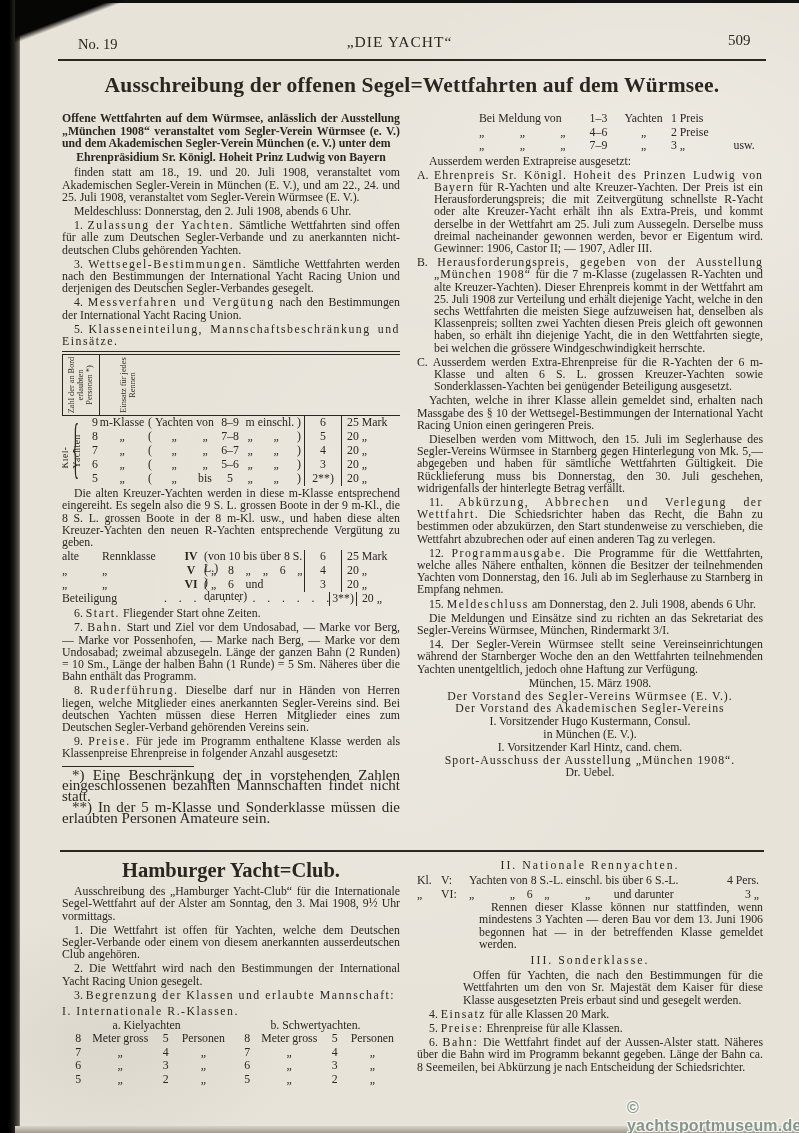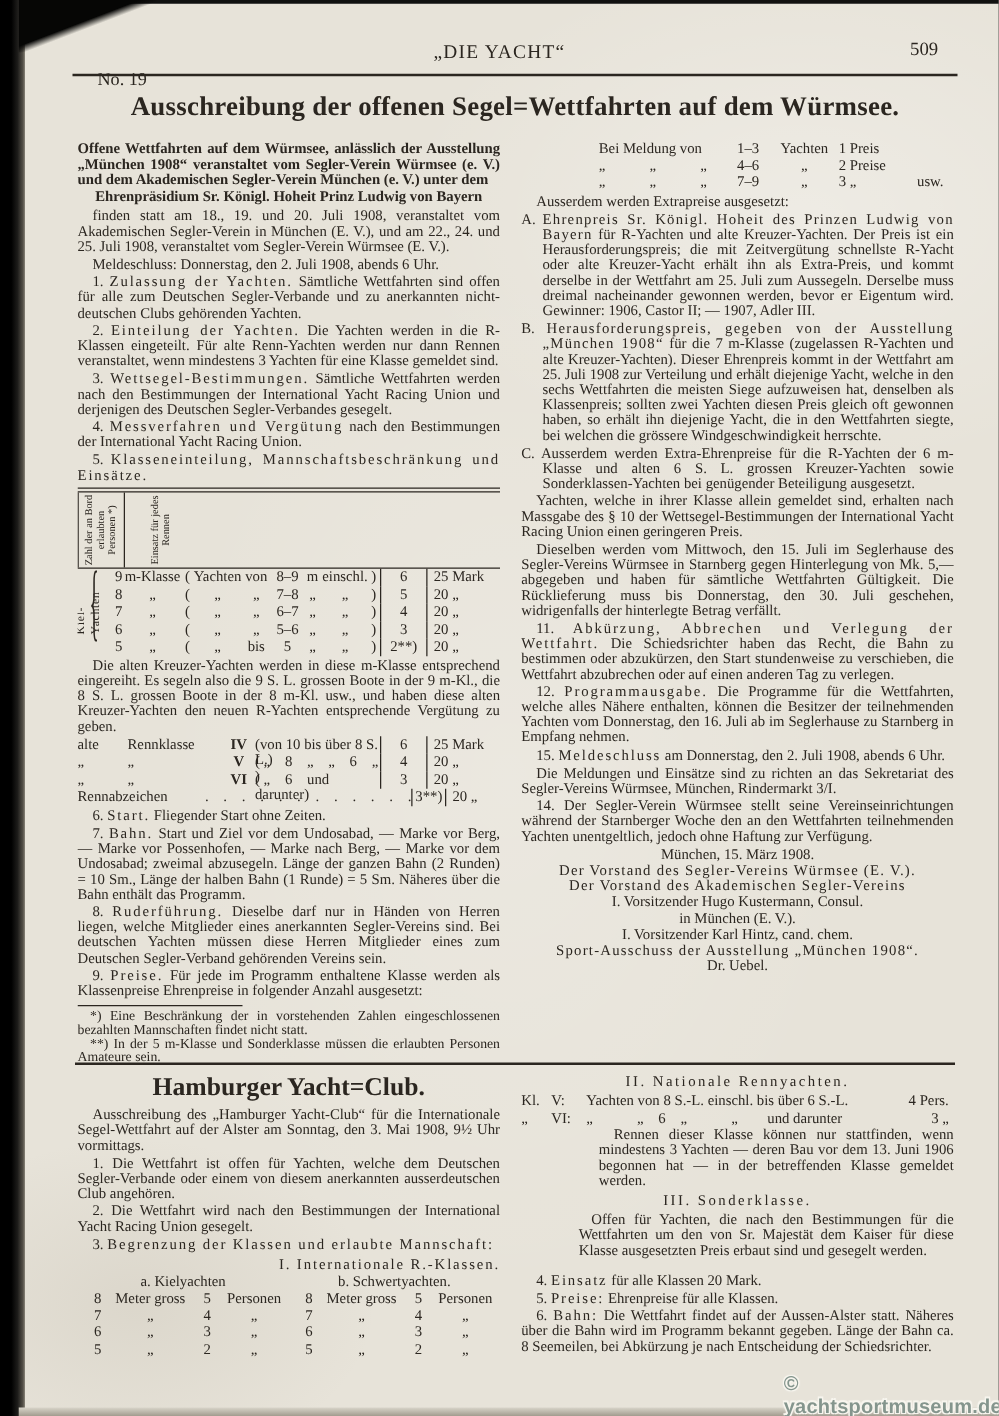--- a/index.html
+++ b/index.html
@@ -25,21 +25,21 @@
   .corner-tl {
     position:absolute; left:15px; top:0; width:110px; height:42px;
     background:linear-gradient(to bottom right,#060605 44%, rgba(6,6,5,0) 52%);
   }
   .edge-bottom {
     position:absolute; left:15px; top:1126px; width:784px; height:7px;
     background:linear-gradient(#d8d4c9, #a09a8d);
   }
 
   
-  .hno  { position:absolute; left:78px;  top:36px; font-size:14.5px;margin-top:20px; }
+  .hno  { position:absolute; left:78px;  top:36px; font-size:14.5px; }
   .hj   { position:absolute; left:0; width:799px; top:33px; text-align:center; font-size:15.5px; letter-spacing:1px; }
   .hpg  { position:absolute; left:728px; top:32px; font-size:15px; }
   .hrule{ position:absolute; left:58px; top:59px; width:708px; height:2px; background:#2b2620; }
   .maintitle {
     position:absolute; left:60px; top:73px; width:704px; text-align:center;
     font-size:21.5px; font-weight:bold; letter-spacing:0.2px;
   }
 
   
   .colL  { position:absolute; left:62px;  top:112px; width:338px; height:740px; overflow:hidden; }
@@ -92,47 +92,47 @@
   
   .t2 { margin:2px 0 1px; }
   .t2r { display:flex; height:14px; }
   .d0{width:40px;} .d1{width:76px;} .d2{width:26px; text-align:center;font-weight:bold;} .d3{flex:1;}
   .t2z { width:37px; border-left:1px solid #2b2620; text-align:center; }
   .t2e { width:59px; border-left:1px solid #2b2620; padding-left:5px; }
   .t2r.sond .d0 { width:142px; }
 
   
   .fnrule { width:132px; border-top:1px solid #2b2620; margin:6px 0 3px; }
-  .fn { font-size:11px; line-height:10.6px; text-align:justify; text-indent:10px; margin-bottom:1px; }
+  .fn { font-size:15px; line-height:10.6px; text-align:justify; text-indent:10px; margin-bottom:1px; }
 
   
   .preis { margin-left:62px; margin-bottom:2px; }
   .pr { display:flex; height:13.5px; }
   .pc1{width:104px;} .pc2{width:36px; text-align:center;} .pc3{width:56px; text-align:center;}
   .pc4{width:64px;} .pc5{width:30px;}
   .hang { padding-left:17px; text-indent:-17px; text-align:justify; margin:1px 0 2px; }
   .p-allein { text-indent:22px; }
   .sig { text-align:center; line-height:12.8px; }
 
   
   .hyc { text-align:center; font-size:20.5px; font-weight:bold; margin:4px 0 9px; }
-  .hklassen { text-align:right; margin:4px 0 2px; letter-spacing:1.5px; }
+  .hklassen { text-align:left; margin:4px 0 2px; letter-spacing:1.5px; }
   .rk { display:flex; margin-top:1px; }
   .rkhalf { width:50%; }
   .rkh { text-align:center; margin-bottom:1px; }
   .rkr { display:flex; height:13.5px; padding-left:10px; }
   .rn{width:14px; text-align:center;} .rw{width:80px; text-align:center;}
   .rn2{width:22px; text-align:center;} .rw2{width:62px; text-align:center;}
 
   .h2n { text-align:center; letter-spacing:2px; margin:3px 0 3px; }
   .klr { display:flex; height:13.5px; }
   .k0{width:24px;} .k1{width:28px;} .k2{flex:1;} .k3{width:50px; text-align:right; padding-right:4px;}
   .p-rennen { margin-left:62px; text-indent:12px; text-align:justify; margin-bottom:2px; }
   .h3n { text-align:center; letter-spacing:2px; margin:4px 0 3px; }
-  .p-offen { margin-left:46px; text-indent:10px; text-align:justify; margin-bottom:12px; }
+  .p-offen { margin-left:46px; text-indent:10px; text-align:justify; margin-bottom:2px; }
 
   
   .wm {
     position:absolute; left:627px; top:1099px;
     font-family:"Liberation Sans","DejaVu Sans",sans-serif;
     font-weight:bold; font-size:16px; letter-spacing:0.2px;
     color:#84958d;
     text-shadow:-1px -1px 0 #f7f5ee, 1px -1px 0 #f7f5ee, -1px 1px 0 #f7f5ee, 1px 1px 0 #f7f5ee, 0 0 3px #ffffff;
   }
 </style>
@@ -150,21 +150,20 @@
 <div class="hrule"></div>
 <h1 class="maintitle">Ausschreibung der offenen Segel=Wettfahrten auf dem Würmsee.</h1>
 
 <div class="colL">
   <p class="intro">Offene Wettfahrten auf dem Würmsee, anlässlich der Ausstellung „München 1908“ veranstaltet vom Segler-Verein Würmsee (e. V.) und dem Akademischen Segler-Verein München (e. V.) unter dem</p>
   <p class="intro-last">Ehrenpräsidium Sr. Königl. Hoheit Prinz Ludwig von Bayern</p>
   <p class="para noind">finden statt am 18., 19. und 20. Juli 1908, veranstaltet vom Akademischen Segler-Verein in München (E. V.), und am 22., 24. und 25. Juli 1908, veranstaltet vom Segler-Verein Würmsee (E. V.).</p>
   <p class="para">Meldeschluss: Donnerstag, den 2. Juli 1908, abends 6 Uhr.</p>
 
   <p class="para"><span>1.</span> <span class="sp">Zulassung der Yachten.</span> <span>Sämtliche Wettfahrten sind offen für alle zum Deutschen Segler-Verbande und zu anerkannten nicht-deutschen Clubs gehörenden Yachten.</span></p>
-  <p class="para"><span>2.</span> <span class="sp">Einteilung der Yachten.</span> <span>Die Yachten werden in die R-Klassen eingeteilt. Für alte Renn-Yachten werden nur dann Rennen veranstaltet, wenn mindestens 3 Yachten für eine Klasse gemeldet sind.</span></p>
   <p class="para"><span>3.</span> <span class="sp">Wettsegel-Bestimmungen.</span> <span>Sämtliche Wettfahrten werden nach den Bestimmungen der International Yacht Racing Union und derjenigen des Deutschen Segler-Verbandes gesegelt.</span></p>
   <p class="para"><span>4.</span> <span class="sp">Messverfahren und Vergütung</span> <span>nach den Bestimmungen der International Yacht Racing Union.</span></p>
   <p class="para"><span>5.</span> <span class="sp">Klasseneinteilung, Mannschaftsbeschränkung und Einsätze.</span> <span></span></p>
 
   <div class="t1">
     <div class="dbl"></div>
     <div class="t1h">
       <div class="t1zh">
           <span class="rot">Zahl der an Bord erlaubten Personen *)</span>
         </div>
@@ -274,21 +273,21 @@
       </div>
     <div class="t2r">
         <span class="d0">„</span>
         <span class="d1">„</span>
         <span class="d2">VI</span>
         <span class="d3">( „ 6 und darunter)</span>
         <span class="t2z">3</span>
         <span class="t2e">20 „</span>
       </div>
     <div class="t2r sond">
-        <span class="d0">Rennabzeichen</span>
+        <span class="d0">Beteiligung</span>
         <span class="d3">.  .  .  .  .  .  .  .  .  .  .  .</span>
         <span class="t2z">3**)</span>
         <span class="t2e">20 „</span>
       </div>
   </div>
 
   <p class="para"><span>6.</span> <span class="sp">Start.</span> <span>Fliegender Start ohne Zeiten.</span></p>
   <p class="para"><span>7.</span> <span class="sp">Bahn.</span> <span>Start und Ziel vor dem Undosabad, — Marke vor Berg, — Marke vor Possenhofen, — Marke nach Berg, — Marke vor dem Undosabad; zweimal abzusegeln. Länge der ganzen Bahn (2 Runden) = 10 Sm., Länge der halben Bahn (1 Runde) = 5 Sm. Näheres über die Bahn enthält das Programm.</span></p>
   <p class="para"><span>8.</span> <span class="sp">Ruderführung.</span> <span>Dieselbe darf nur in Händen von Herren liegen, welche Mitglieder eines anerkannten Segler-Vereins sind. Bei deutschen Yachten müssen diese Herren Mitglieder eines zum Deutschen Segler-Verband gehörenden Vereins sein.</span></p>
   <p class="para"><span>9.</span> <span class="sp">Preise.</span> <span>Für jede im Programm enthaltene Klasse werden als Klassenpreise Ehrenpreise in folgender Anzahl ausgesetzt:</span></p>

